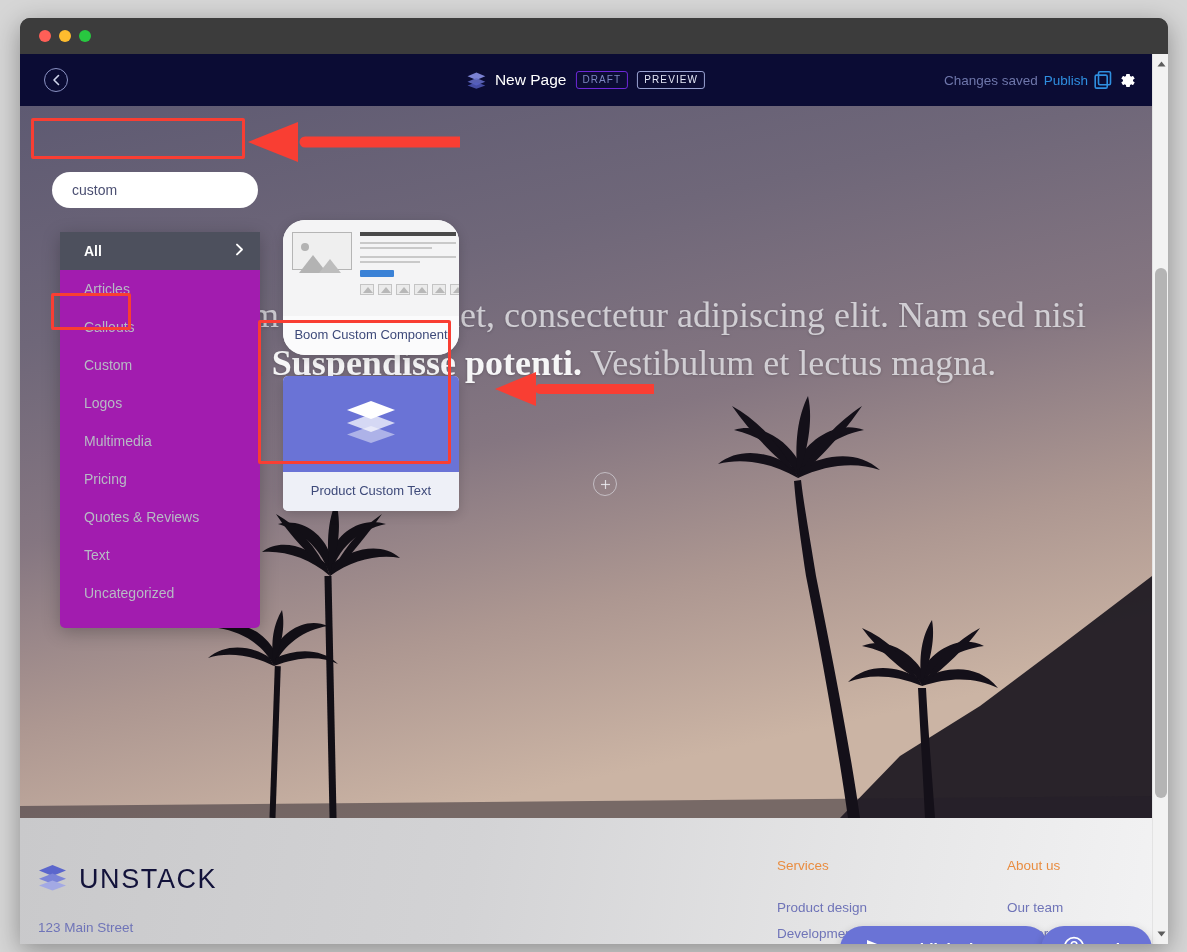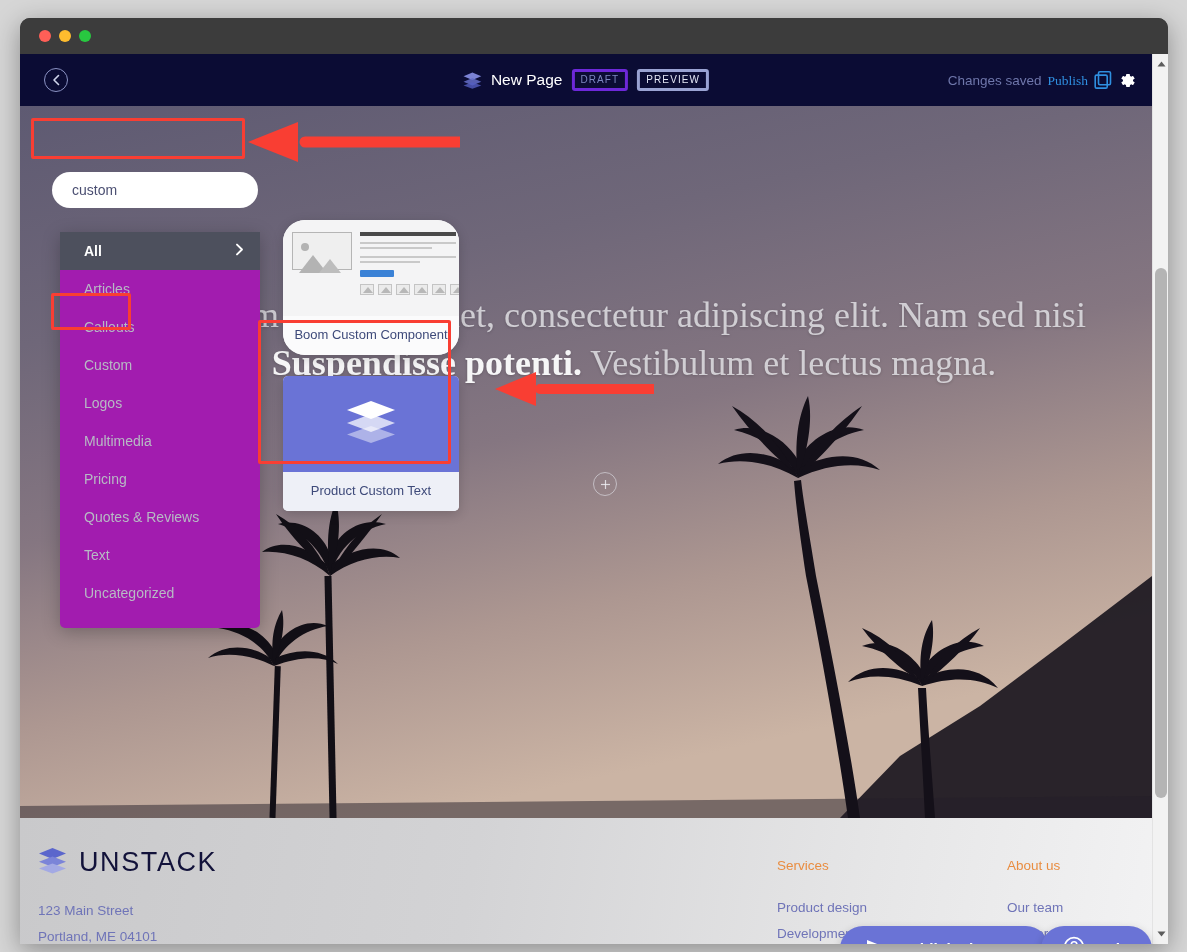--- a/index.html
+++ b/index.html
@@ -53,31 +53,31 @@
     display: flex; align-items: center; justify-content: center;
     color: #cfd4ea; cursor: pointer;
   }
   .title-wrap {
     position: absolute; left: 50%; top: 50%;
     transform: translate(-50%, -50%);
     display: flex; align-items: center; gap: 9px;
   }
   .page-title { color: #fff; font-size: 15.5px; }
   .badge {
-    border: 3px solid #6d28d9; border-radius: 3px;
+    border: 1px solid #6d28d9; border-radius: 3px;
     padding: 2px 6px 3px; font-size: 10px; letter-spacing: 1.1px;
     color: #7d87c0;
   }
   .badge.preview { border-color: #9aa3d3; color: #e4e7f5; }
   .topright {
     position: absolute; right: 16px; top: 50%; transform: translateY(-50%);
     display: flex; align-items: center; gap: 6px;
   }
   .saved-text { color: #6f77ab; font-size: 13.5px; }
-  .publish-link { color: #2f8fe0; font-size: 13.5px; cursor: pointer; font-family: Liberation Serif, serif; }
+  .publish-link { color: #2f8fe0; font-size: 13.5px; cursor: pointer; }
   .icon-btn { color: #fff; display: flex; align-items: center; cursor: pointer; }
   .icon-btn.copy { color: #2f8fe0; }
 
   
   .canvas {
     position: absolute; left: 0; top: 52px; width: 1132px; height: 838px;
     overflow: hidden;
   }
   .hero {
     position: absolute; left: 0; top: 0; width: 1132px; height: 712px;
@@ -106,21 +106,21 @@
     color: rgba(235,235,240,.78);
     display: flex; align-items: center; justify-content: center;
     font-size: 16px; line-height: 1;
     z-index: 8; cursor: pointer;
   }
 
   
   .footer {
     position: absolute; left: 0; top: 712px; width: 1132px; height: 126px;
     background: linear-gradient(100deg, #c9c9cb 0%, #d3d3d5 40%, #e6e6e7 75%, #f2f2f3 100%);
-    padding: 29px 36px 0 18px;
+    padding: 46px 36px 0 18px;
   }
   .f-logo { display: flex; align-items: center; gap: 12px; }
   .f-logo-name {
     font-size: 27px; letter-spacing: 1.6px; color: #12123a; font-weight: 400;
   }
   .f-addr { margin-top: 20px; font-size: 13.5px; color: #6f74b8; line-height: 26px; }
   .f-cols {
     position: absolute; left: 757px; top: 40px;
     display: flex; gap: 140px;
   }

